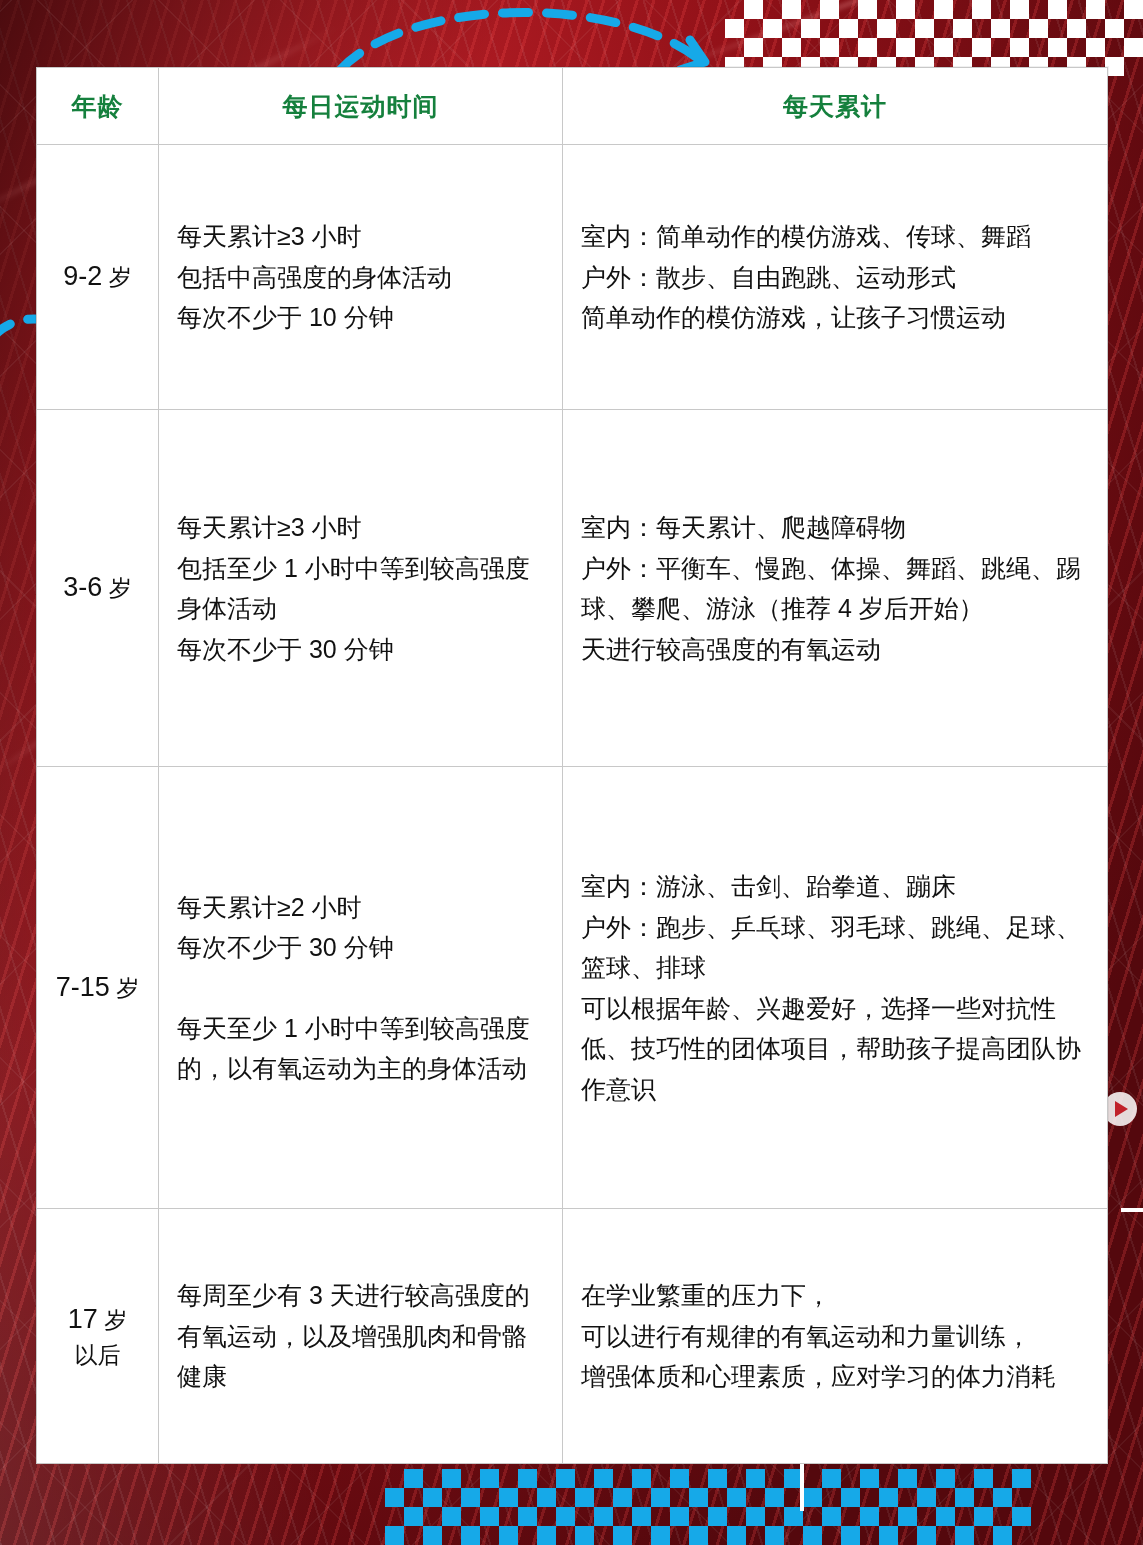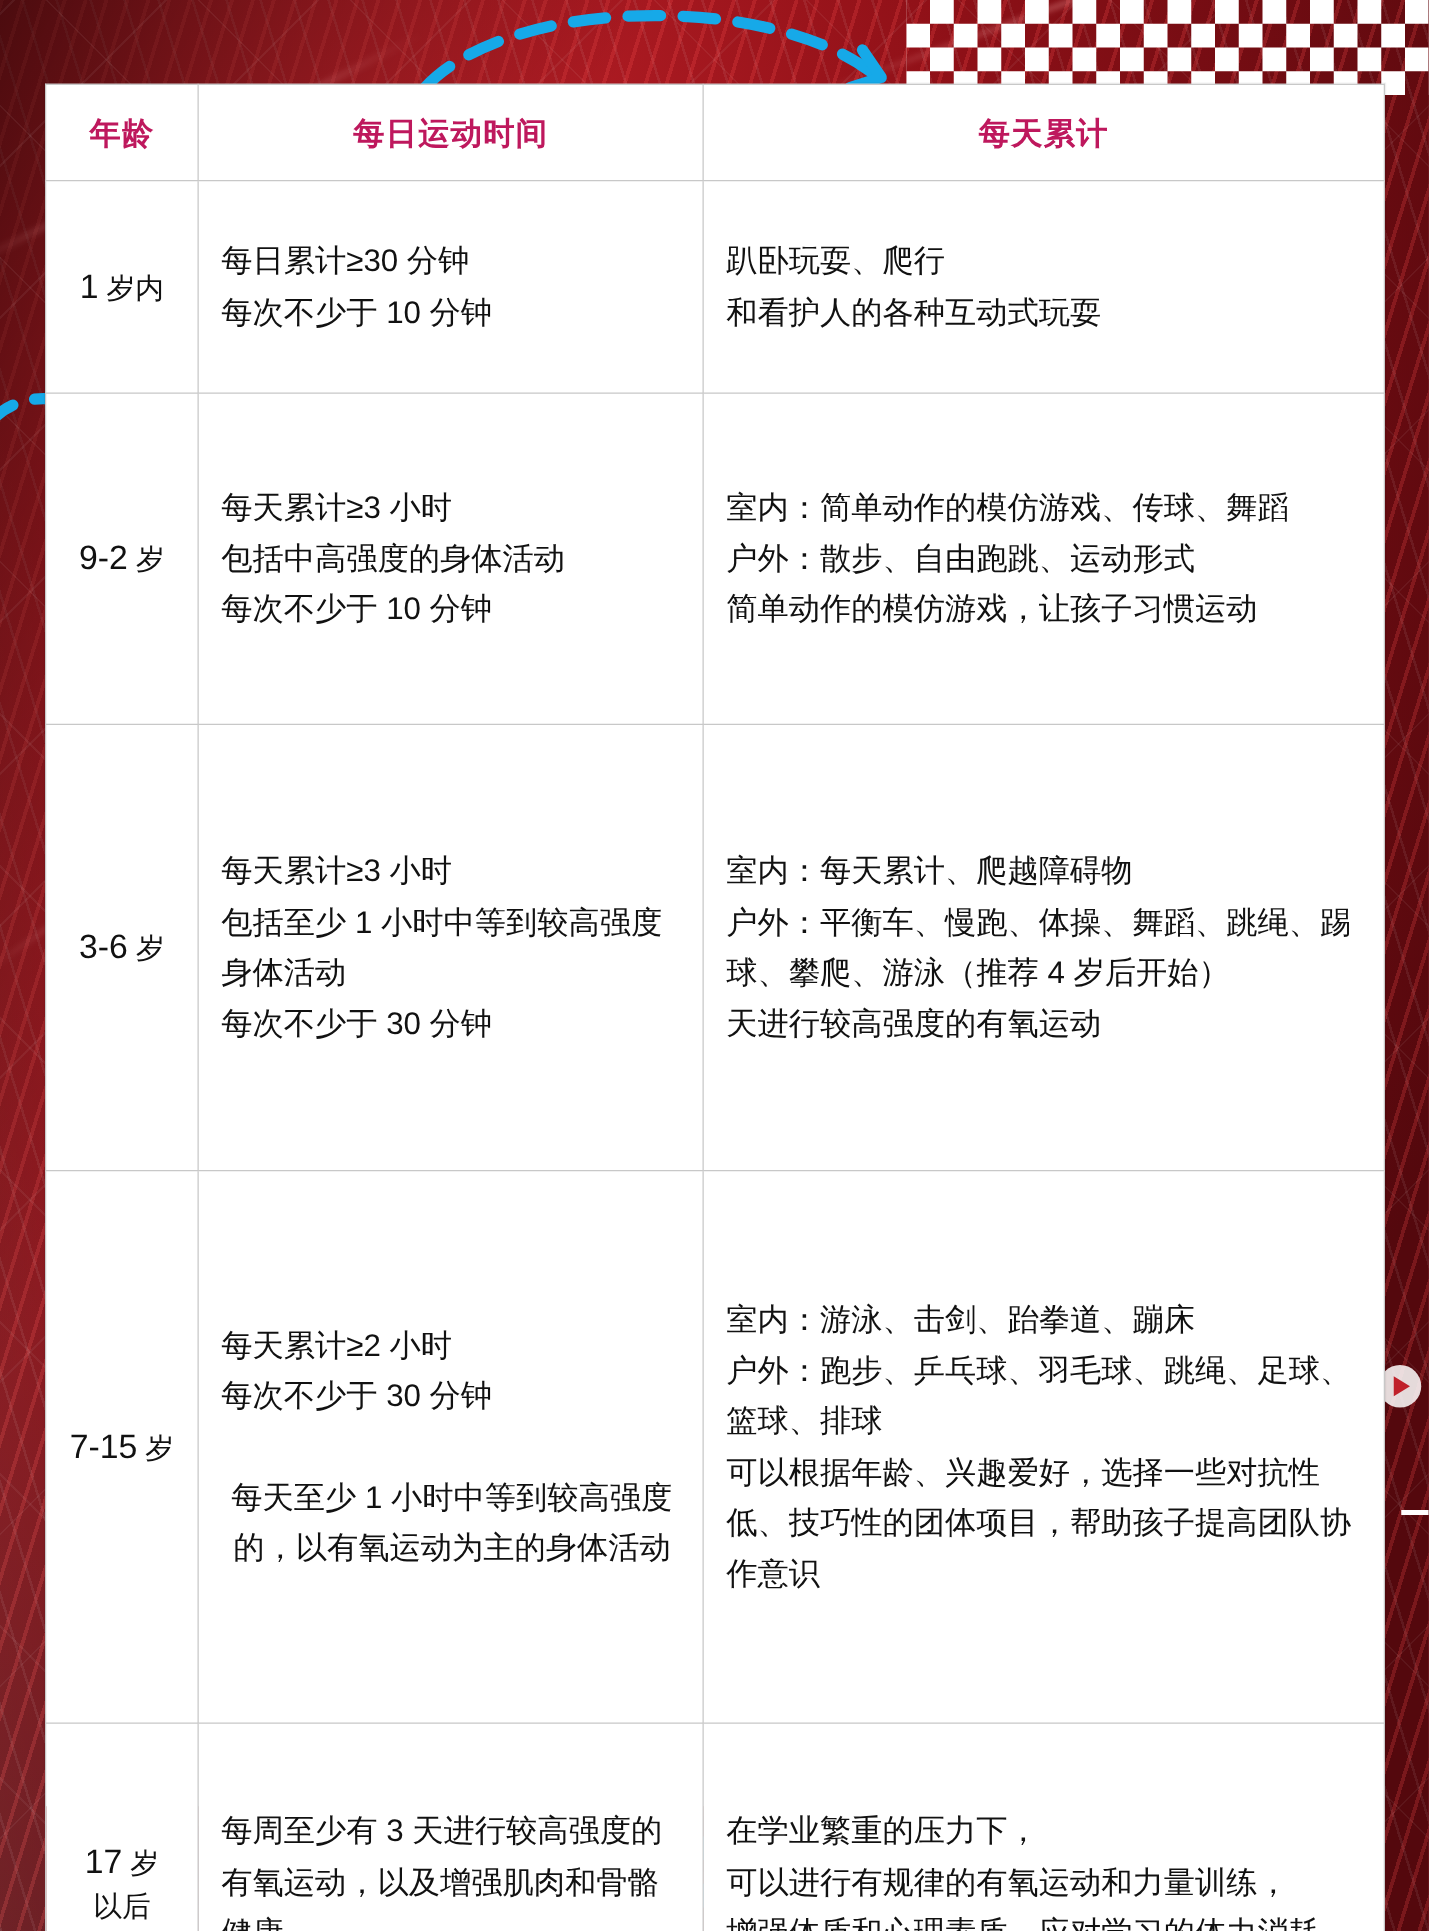--- a/index.html
+++ b/index.html
@@ -79,21 +79,21 @@
   th, td {
     border: 1px solid #c8c8c8;
     vertical-align: middle;
     color: #111;
     background: #fff;
   }
   thead th {
     height: 74px;
     font-size: 25px;
     font-weight: bold;
-    color: #be185d;
+    color: #15803d;
     text-align: center;
     letter-spacing: 1px;
   }
   .col-age   { width: 122px; }
   .col-time  { width: 404px; }
   .col-form  { width: auto; }
 
   td.age {
     text-align: center;
     font-size: 23px;
@@ -102,21 +102,21 @@
   }
   td.age .big { font-size: 27px; }
 
   td.cell {
     padding: 18px 16px 18px 18px;
     font-size: 25px;
     line-height: 1.62;
     text-align: left;
   }
   td.cell p { margin: 0; }
-  td.cell p.gap { margin-top: 40px; text-align: center; }
+  td.cell p.gap { margin-top: 40px; }
 
   
   .r1 td { height: 133px; }
   .r2 td { height: 228px; }
   .r3 td { height: 320px; }
   .r4 td { height: 405px; }
   .r5 td { height: 218px; }
 
   
   .play-badge {
@@ -176,34 +176,20 @@
     </colgroup>
     <thead>
       <tr>
         <th>年龄</th>
         <th>每日运动时间</th>
         <th>每天累计</th>
       </tr>
     </thead>
     <tbody>
 
-      <tr class="r1">
-        <td class="age">
-          <span class="big">1</span>
-          <span>岁内</span>
-        </td>
-        <td class="cell">
-          <p>每日累计≥30 分钟</p>
-          <p>每次不少于 10 分钟</p>
-        </td>
-        <td class="cell">
-          <p>趴卧玩耍、爬行</p>
-          <p>和看护人的各种互动式玩耍</p>
-        </td>
-      </tr>
 
       <tr class="r2">
         <td class="age">
           <span class="big">9-2</span>
           <span>岁</span>
         </td>
         <td class="cell">
           <p>每天累计≥3 小时</p>
           <p>包括中高强度的身体活动</p>
           <p>每次不少于 10 分钟</p>

